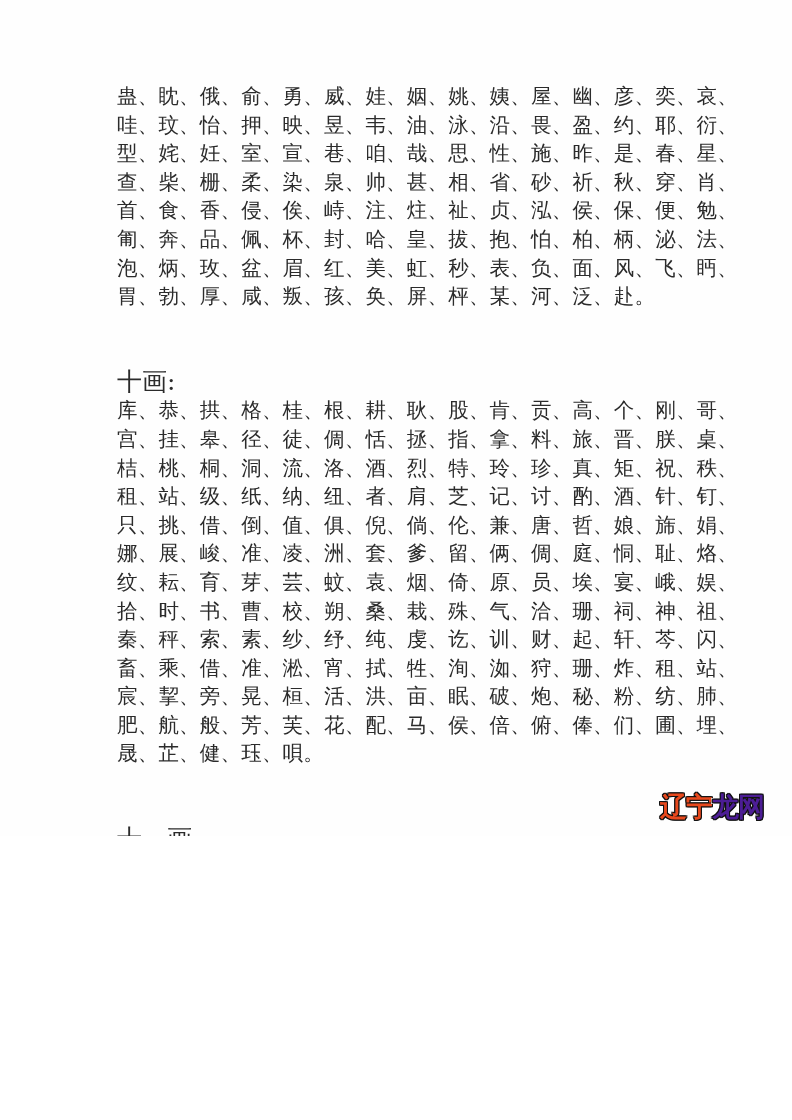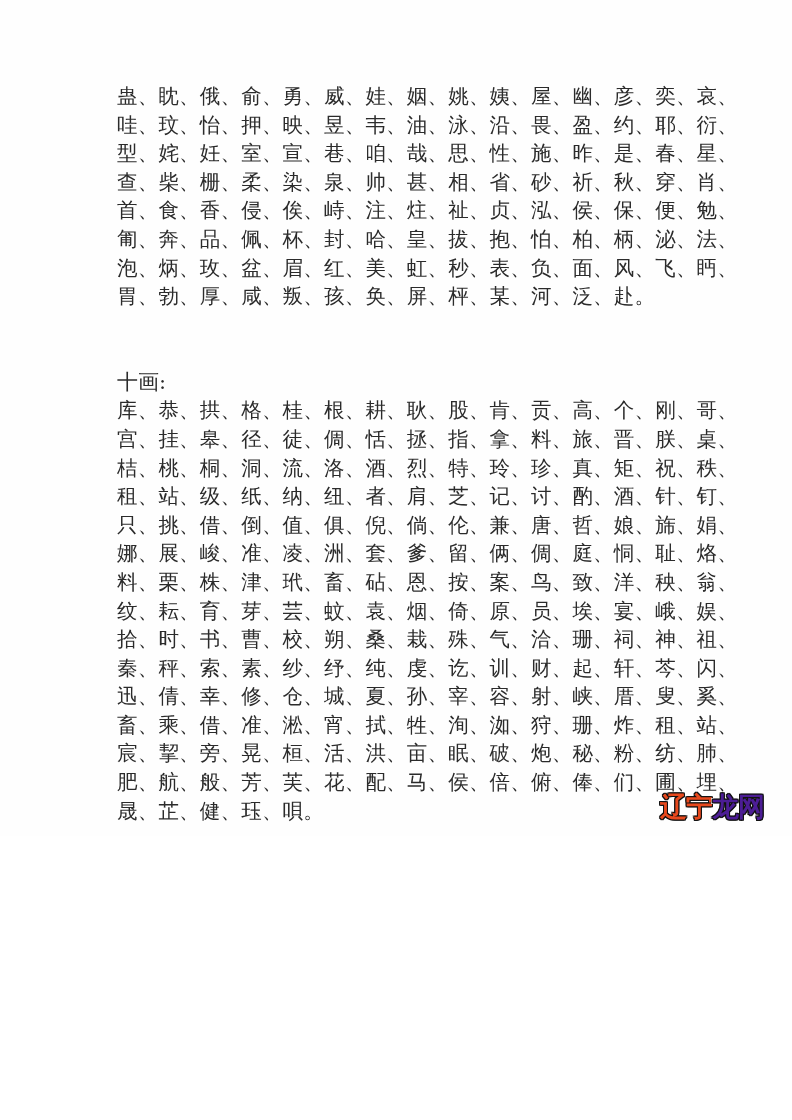--- a/index.html
+++ b/index.html
@@ -28,21 +28,21 @@
     font-family: "DejaVu Serif", "Liberation Serif", serif;
     font-size: 20.5px;
     line-height: 28.6px;
     color: #2b2b2b;
     letter-spacing: 0.2px;
     white-space: nowrap;
     text-align: left;
   }
   .heading {
     font-family: "DejaVu Serif", "Liberation Serif", serif;
-    font-size: 21px;
+    font-size: 25px;
     line-height: 28.6px;
     color: #2b2b2b;
     white-space: nowrap;
   }
   .block-gap {
     height: 57px;
   }
   .watermark {
     position: absolute;
     right: 28px;
@@ -85,25 +85,23 @@
     <div class="block-gap"></div>
 
     <div>
       <div class="heading">十画:</div>
       <div class="char-line">库、恭、拱、格、桂、根、耕、耿、股、肯、贡、高、个、刚、哥、</div>
       <div class="char-line">宫、挂、皋、径、徒、倜、恬、拯、指、拿、料、旅、晋、朕、桌、</div>
       <div class="char-line">桔、桃、桐、洞、流、洛、酒、烈、特、玲、珍、真、矩、祝、秩、</div>
       <div class="char-line">租、站、级、纸、纳、纽、者、肩、芝、记、讨、酌、酒、针、钉、</div>
       <div class="char-line">只、挑、借、倒、值、俱、倪、倘、伦、兼、唐、哲、娘、旆、娟、</div>
       <div class="char-line">娜、展、峻、准、凌、洲、套、爹、留、俩、倜、庭、恫、耻、烙、</div>
-      <div class="char-line">料、栗、株、津、玳、畜、砧、恩、按、案、鸟、致、洋、秧、翁、</div>
       <div class="char-line">纹、耘、育、芽、芸、蚊、袁、烟、倚、原、员、埃、宴、峨、娱、</div>
       <div class="char-line">拾、时、书、曹、校、朔、桑、栽、殊、气、洽、珊、祠、神、祖、</div>
       <div class="char-line">秦、秤、索、素、纱、纾、纯、虔、讫、训、财、起、轩、芩、闪、</div>
-      <div class="char-line">迅、倩、幸、修、仓、城、夏、孙、宰、容、射、峡、厝、叟、奚、</div>
       <div class="char-line">畜、乘、借、准、淞、宵、拭、牲、洵、洳、狩、珊、炸、租、站、</div>
       <div class="char-line">宸、挈、旁、晃、桓、活、洪、亩、眠、破、炮、秘、粉、纺、肺、</div>
       <div class="char-line">肥、航、般、芳、芙、花、配、马、侯、倍、俯、俸、们、圃、埋、</div>
       <div class="char-line">晟、芷、健、珏、唄。</div>
     </div>
 
     <div class="block-gap"></div>
 
     <div>
       <div class="heading">十一画</div>

